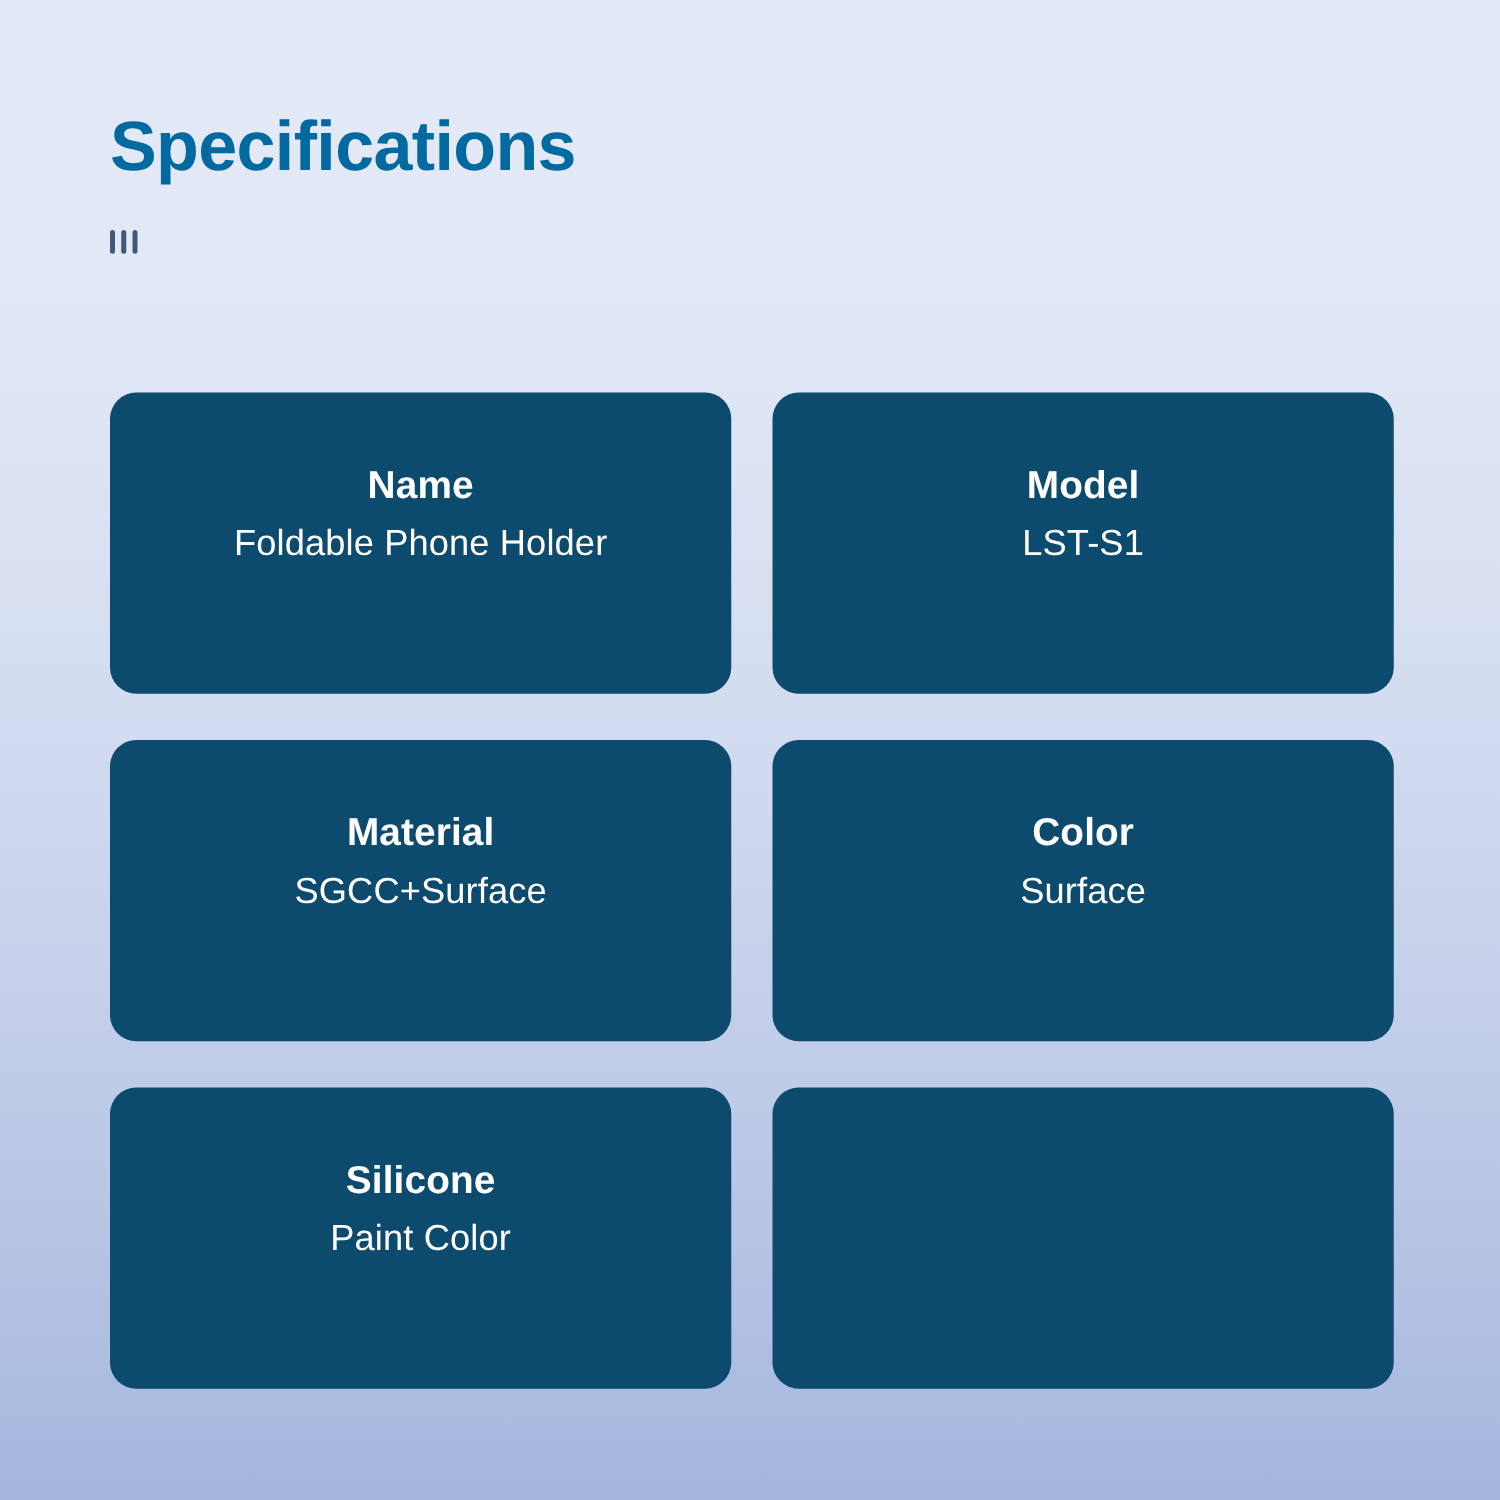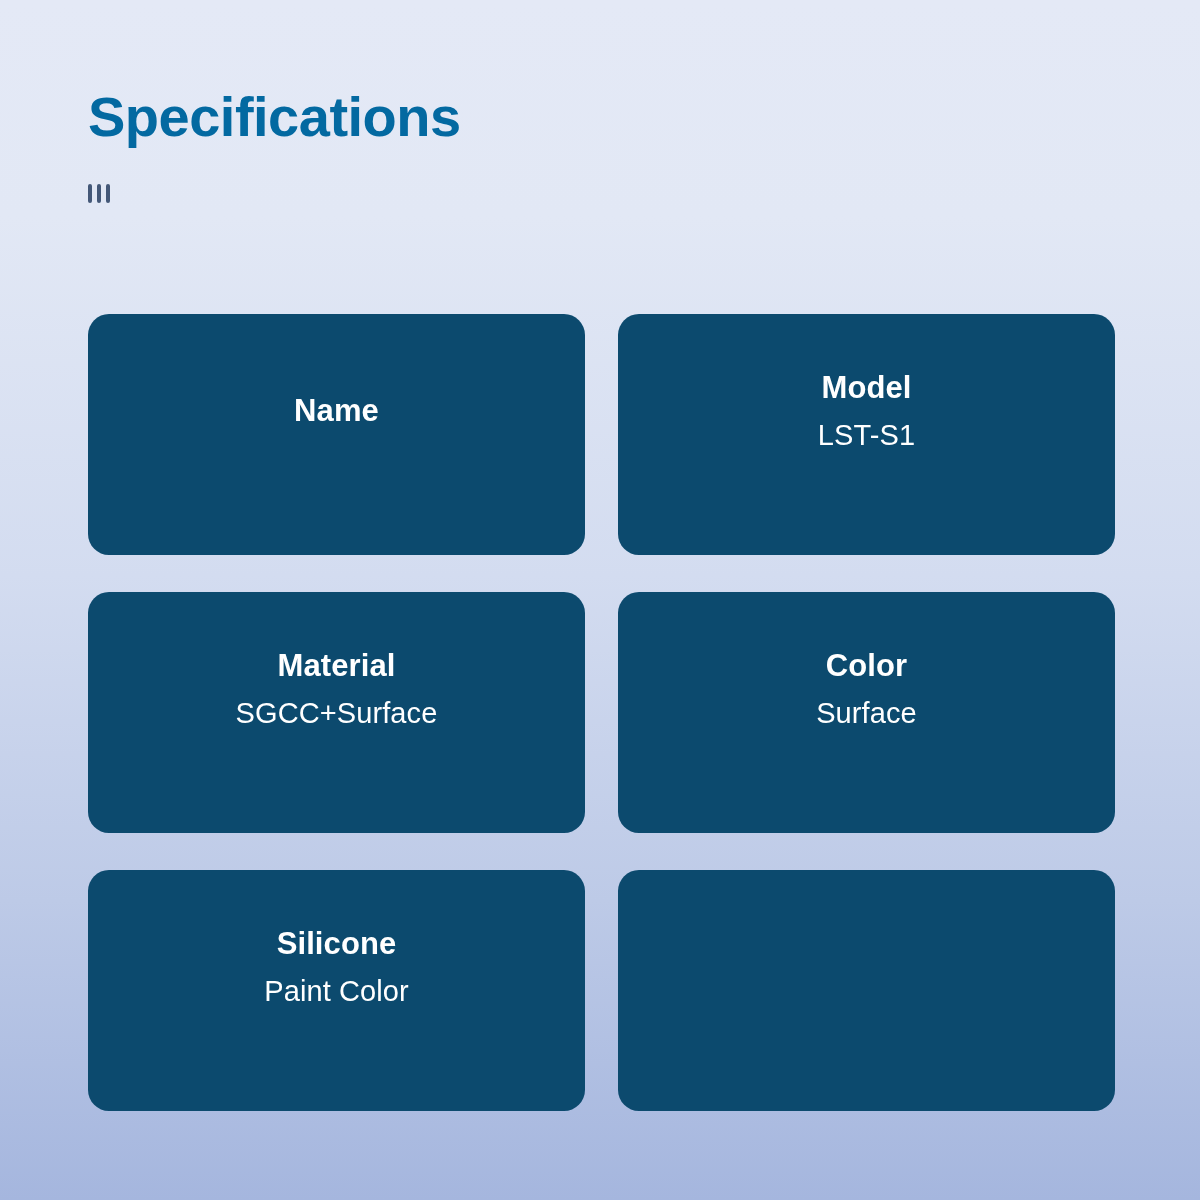--- a/index.html
+++ b/index.html
@@ -118,20 +118,21 @@
       <span></span>
       <span></span>
     </div>
   </div>
 
   <div class="spec-grid">
 
     <div class="spec-card">
       <div class="spec-card-inner">
         <div class="spec-label">Name</div>
+        <div class="spec-value">Foldable Phone Holder</div>
       </div>
     </div>
 
     <div class="spec-card">
       <div class="spec-card-inner">
         <div class="spec-label">Model</div>
         <div class="spec-value">LST-S1</div>
       </div>
     </div>
 

